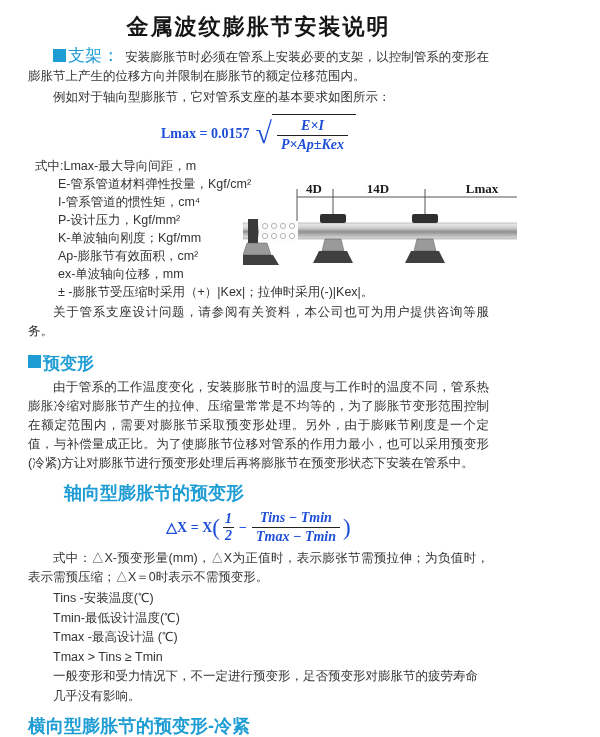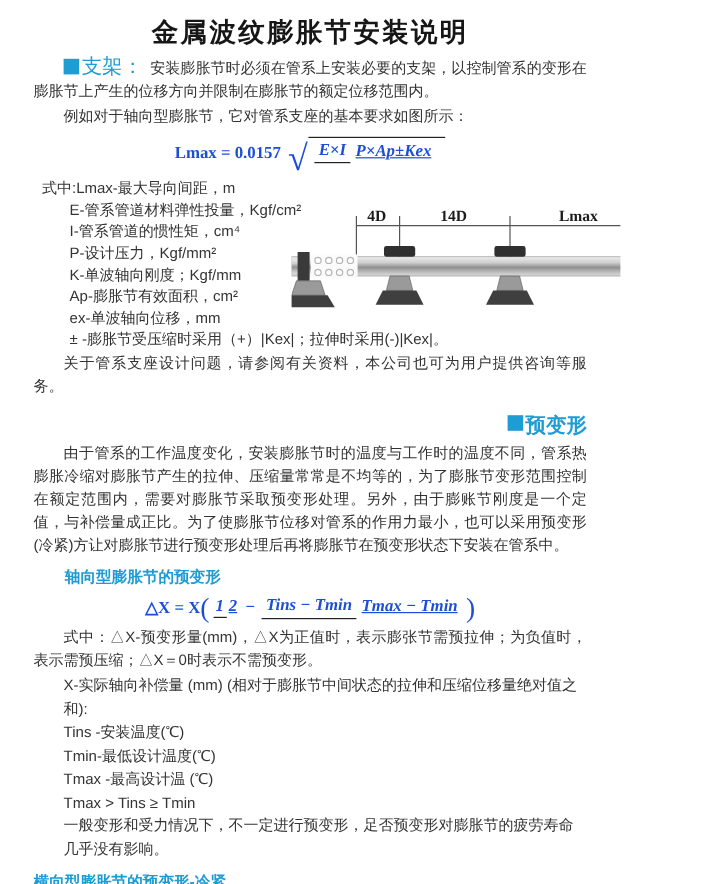--- a/index.html
+++ b/index.html
@@ -14,39 +14,39 @@
     font-family:"Liberation Sans", sans-serif;
   }
   .content { padding:0 28px; }
   .para { font-size:12.5px; line-height:19px; margin:2px 0; text-align:justify; }
   .indent { text-indent:2em; }
   .sq {
     display:inline-block; width:13px; height:13px;
     background:var(--accent,#1e9cd4); margin-right:2px; vertical-align:-1px;
   }
   .sec-label { color:var(--accent,#1e9cd4); font-size:17px; font-weight:normal; margin-right:6px; }
-  .sec-header { margin:11px 0 3px; font-size:17px; font-weight:bold; color:var(--accent,#1e9cd4);text-align:right; }
+  .sec-header { margin:11px 0 3px; font-size:17px; font-weight:bold; color:var(--accent,#1e9cd4); }
   .sec-header .hdr-text { vertical-align:top; }
   .sub-header {
-    color:var(--accent,#1e9cd4); font-size:13px; font-weight:bold;
+    color:var(--accent,#1e9cd4); font-size:18px; font-weight:bold;
     margin:8px 0 2px; text-indent:2em;
   }
   .sub-header.no-indent { text-indent:0; }
 
   
   .formula {
     text-align:center; font-family:"Liberation Serif", serif;
     font-weight:bold; color:#1d4ed8; font-size:14px;
   }
   .f1 { margin:7px 0 4px; }
   .f2 { margin:5px 0 4px; }
   .f3 { margin:5px 0 4px; }
-  .frac { display:inline-flex; vertical-align:middle; text-align:center; margin:0 3px; font-style:italic; }
+  .frac { display:inline-flex; flex-direction:column; vertical-align:middle; text-align:center; margin:0 3px; font-style:italic; }
   .frac .num { border-bottom:1.2px solid #222; padding:0 4px 1px; line-height:1.15; }
-  .frac .den { padding:1px 4px 0; line-height:1.15;text-decoration:underline; }
+  .frac .den { padding:1px 4px 0; line-height:1.15; }
   .frac.small .num, .frac.small .den { padding:0 2px; }
   .rad { display:inline-flex; align-items:flex-start; vertical-align:middle; margin-left:6px; }
   .rad-glyph { font-size:30px; line-height:1; font-weight:normal; transform:translateY(4px); }
   .rad-body { border-top:1.6px solid #222; padding:3px 5px 0 2px; display:inline-block; }
   .paren { font-size:23px; font-weight:normal; vertical-align:middle; line-height:1; }
   .op { vertical-align:middle; margin:0 2px; }
   .f-lhs, .f-rhs { vertical-align:middle; }
 
   
   .defs-wrap { position:relative; margin-top:2px; }
@@ -169,21 +169,20 @@
           <span class="den">2</span>
         </span><span class="op">−</span><span class="frac">
           <span class="num">Tins − Tmin</span>
           <span class="den">Tmax − Tmin</span>
         </span><span class="paren">)</span>
     </div>
 
     <p class="para indent">式中：△X-预变形量(mm)，△X为正值时，表示膨张节需预拉伸；为负值时，表示需预压缩；△X＝0时表示不需预变形。</p>
 
     <div>
-      <div class="ax-line">X-实际轴向补偿量 (mm) (相对于膨胀节中间状态的拉伸和压缩位移量绝对值之和):</div>
       <div class="ax-line">Tins -安装温度(℃)</div>
       <div class="ax-line">Tmin-最低设计温度(℃)</div>
       <div class="ax-line">Tmax -最高设计温 (℃)</div>
       <div class="ax-line">Tmax &gt; Tins ≥ Tmin</div>
       <div class="ax-line">一般变形和受力情况下，不一定进行预变形，足否预变形对膨胀节的疲劳寿命几乎没有影响。</div>
     </div>
 
     <div class="sub-header no-indent">横向型膨胀节的预变形-冷紧</div>
 
     <div class="formula f3">

